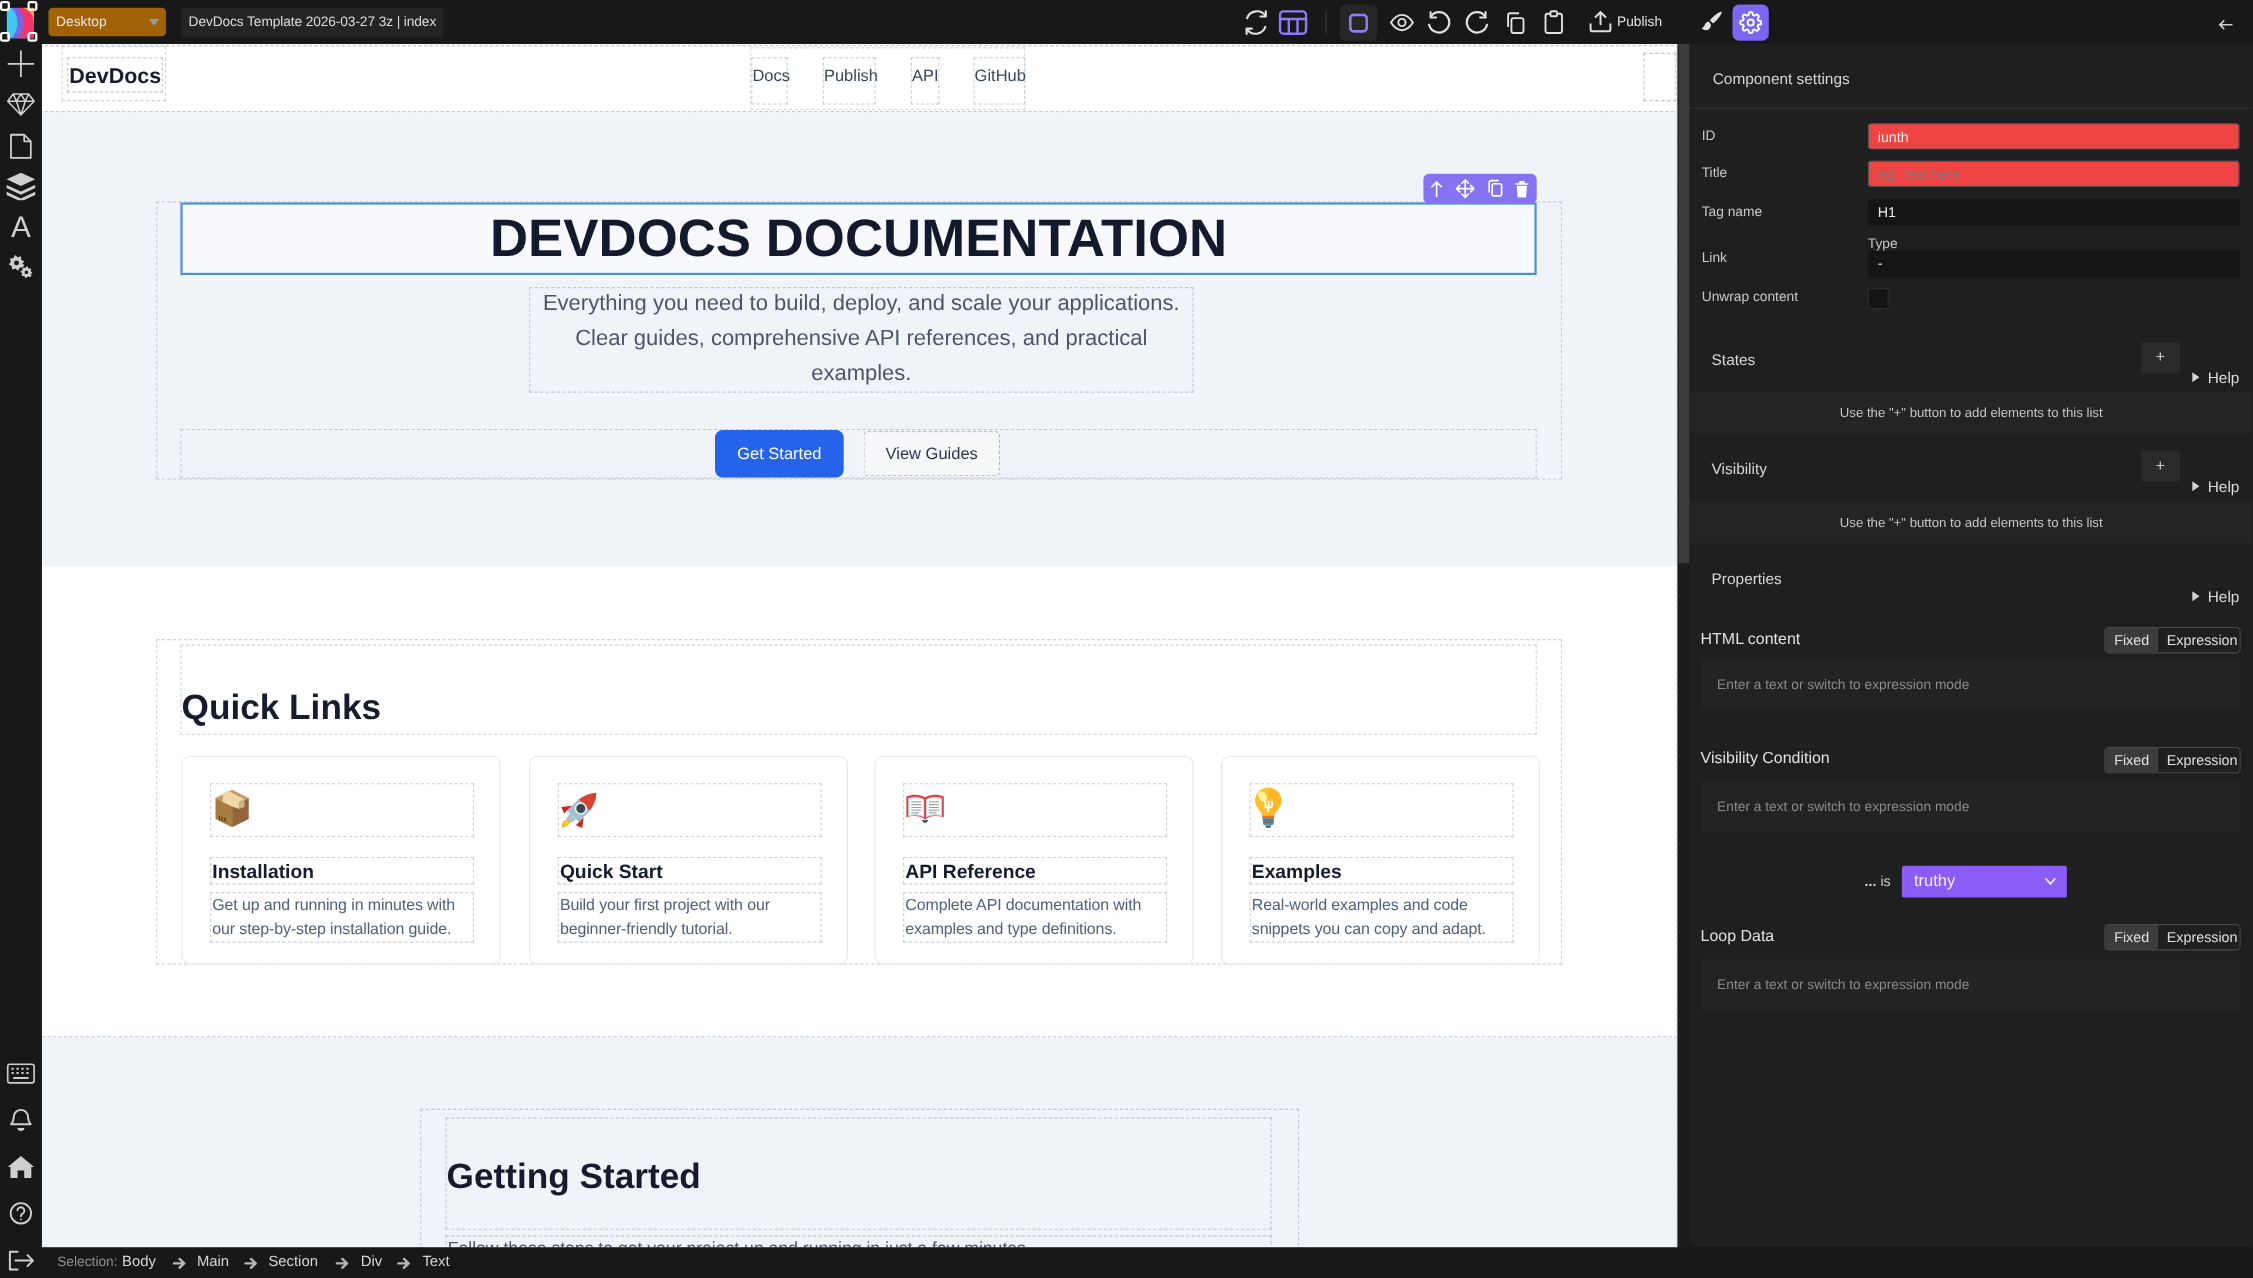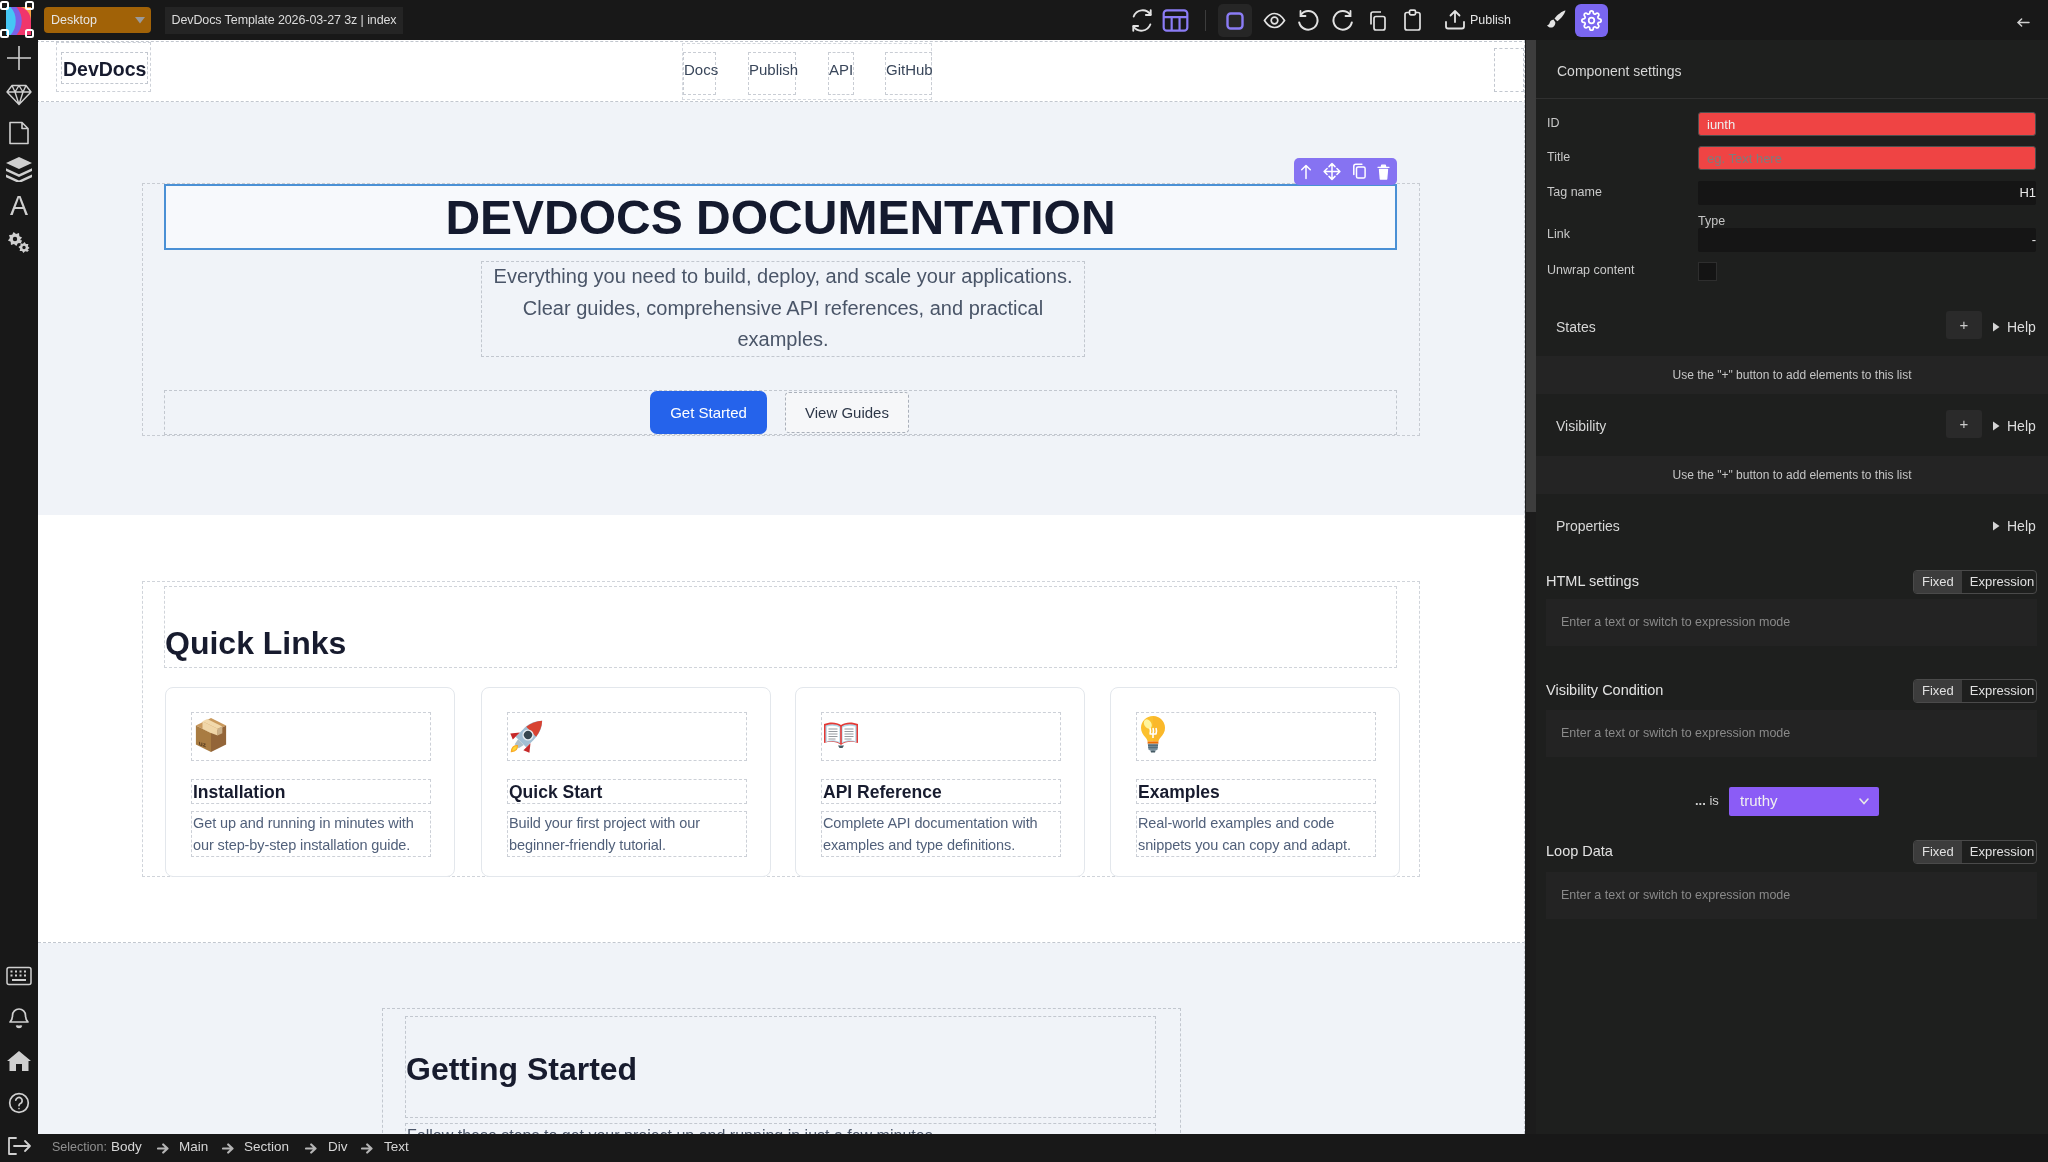--- a/index.html
+++ b/index.html
@@ -14,27 +14,27 @@
   #panel { left:1536px; top:40px; width:512px; height:1094px; background:#1e1f1e; color:#ccc; overflow:hidden; }
   #botbar { left:38px; top:1134px; width:2010px; height:28px; background:#181818; }
   .dsh { position:absolute; border:1px dashed #c2c7cf; }
   
   .plab { position:absolute; left:11px; font-size:12.5px; color:#c9c9c9; }
   .pin { position:absolute; left:162px; width:338px; height:24px; background:#ef4444;
          border:1px solid #4f4f4f; border-radius:3px; color:#eee; font-size:13px;
          padding:0 8px; font-family:"Liberation Sans", sans-serif; outline:none; }
   .pin::placeholder { color:#7d7d7d; }
   .psel { position:absolute; left:162px; width:338px; height:24px; background:#151515;
-          border-radius:2px; color:#e8e8e8; font-size:13px; line-height:24px; padding-left:9px;text-align:right; }
+          border-radius:2px; color:#e8e8e8; font-size:13px; line-height:24px; padding-left:9px; }
   .phead { position:absolute; left:20px; font-size:14px; color:#d6d6d6; }
   .phead2 { position:absolute; left:10px; font-size:14.5px; color:#e2e2e2; }
   .pplus { position:absolute; left:410px; width:36px; height:28px; background:#2a2a2a;
            border-radius:3px; color:#ccc; font-size:15px; text-align:center; line-height:27px; }
   .phelp { position:absolute; left:456px; font-size:14px; color:#dcdcdc; }
-  .phelp { letter-spacing:0; }
+  .phelp { letter-spacing:0;margin-top:16px; }
   .pband { position:absolute; left:0; width:512px; background:#242424; }
   .pband span { display:block; text-align:center; font-size:12px; color:#c6c6c6; line-height:38px; }
   .ptog { position:absolute; left:377px; width:124px; height:24px; border:1px solid #4a4a4a;
           border-radius:4px; display:flex; overflow:hidden;align-items:flex-end; }
   .ptog span { font-size:13px; color:#e0e0e0; line-height:22px; padding:0 8px; }
   .ptog .on { background:#3c3c3c; }
   .parea { position:absolute; left:10px; width:491px; height:47px; background:#232323;
            color:#8a8a8a; font-size:12.5px; line-height:47px; padding-left:15px; }
   .hdl { position:absolute; width:9px; height:9px; border:2px solid #fff; border-radius:2.5px;
          background:transparent; }
@@ -202,21 +202,21 @@
         </svg>Help</div>
     <div class="pband" style="top:416px;height:38px;">
         <span>Use the "+" button to add elements to this list</span>
       </div>
 
     <div class="phead" style="top:478px;">Properties</div>
     <div class="phelp" style="top:478px;"><svg width="8" height="10" viewBox="0 0 8 10" style="margin-right:7px">
           <path d="M1 0.5 L7.5 5 L1 9.5 Z" fill="#d4d4d4"></path>
         </svg>Help</div>
 
-    <div class="phead2" style="top:533px;">HTML settings</div>
+    <div class="phead2" style="top:533px;">HTML content</div>
     <div class="ptog" style="top:530px;">
         <span class="on">Fixed</span>
         <span>Expression</span>
       </div>
     <div class="parea" style="top:559px;">Enter a text or switch to expression mode</div>
 
     <div class="phead2" style="top:642px;">Visibility Condition</div>
     <div class="ptog" style="top:639px;">
         <span class="on">Fixed</span>
         <span>Expression</span>

